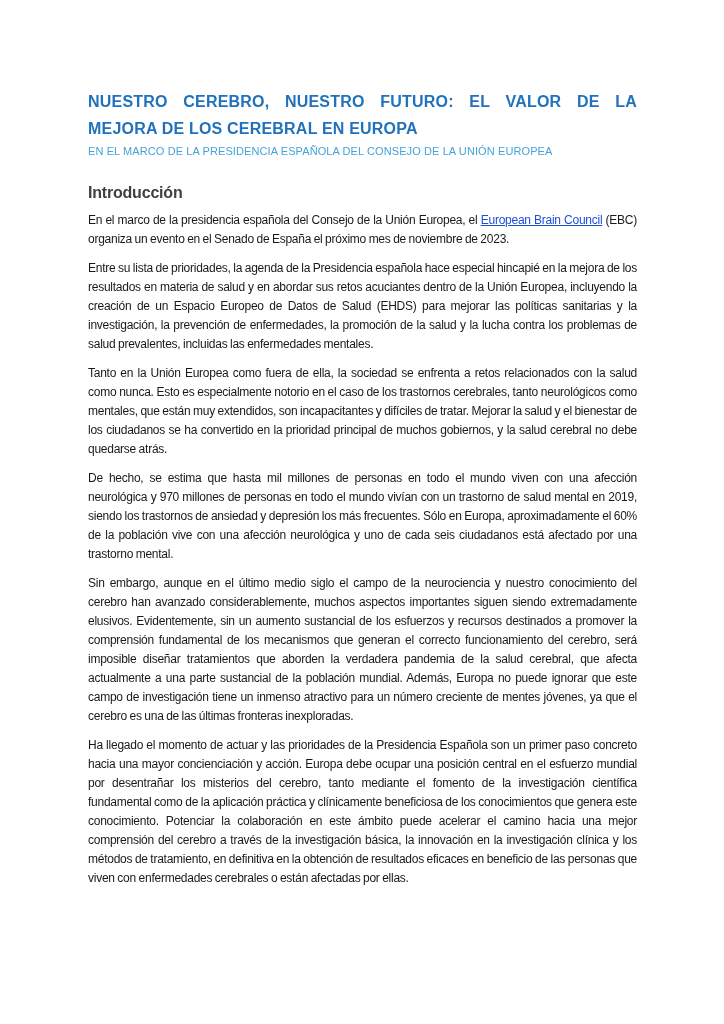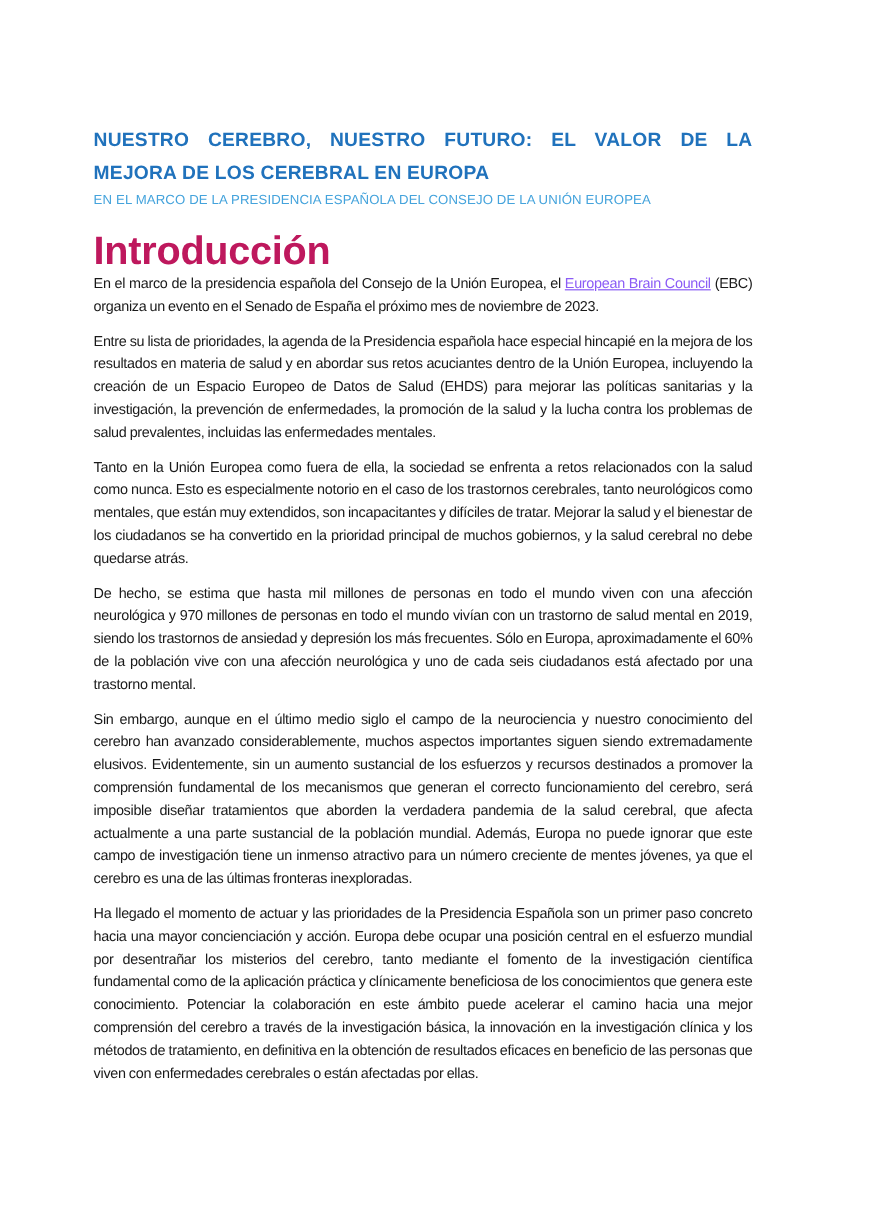--- a/index.html
+++ b/index.html
@@ -10,24 +10,23 @@
   .page {
     position: relative;
     width: 724px;
     height: 1024px;
     background: #ffffff;
     overflow: hidden;
     font-family: "Liberation Sans", sans-serif;
   }
   .content {
     position: absolute;
-    left: 78px;
+    left: 88px;
     top: 88px;
     width: 549px;
-    margin-top: 16px;
   }
   
   .doc-title {
     margin: 0;
     color: #2072BC;
     font-size: 16px;
     font-weight: bold;
     line-height: 27px;
     letter-spacing: 0.2px;
   }
@@ -44,38 +43,38 @@
   .event-line {
     margin-top: 2px;
     color: #2072BC;
     font-size: 11.5px;
     font-weight: bold;
     line-height: 15px;
   }
   
   .section-heading {
     margin: 21px 0 4px 0;
-    color: #be185d;
-    font-size: 33px;
+    color: #404040;
+    font-size: 16px;
     font-weight: bold;
     line-height: 28px;
     letter-spacing: -0.2px;
   }
   
   .body-p {
     margin: 0 0 10px 0;
     color: #191919;
     font-size: 12px;
     line-height: 19px;
     letter-spacing: -0.25px;
     word-spacing: -0.5px;
     text-align: justify;
   }
   .hyperlink {
-    color: #8b5cf6;
+    color: #1d4ed8;
     text-decoration: underline;
     cursor: pointer;
   }
 </style>
 </head>
 <body>
 
 <div class="page">
   <div class="content">
 

